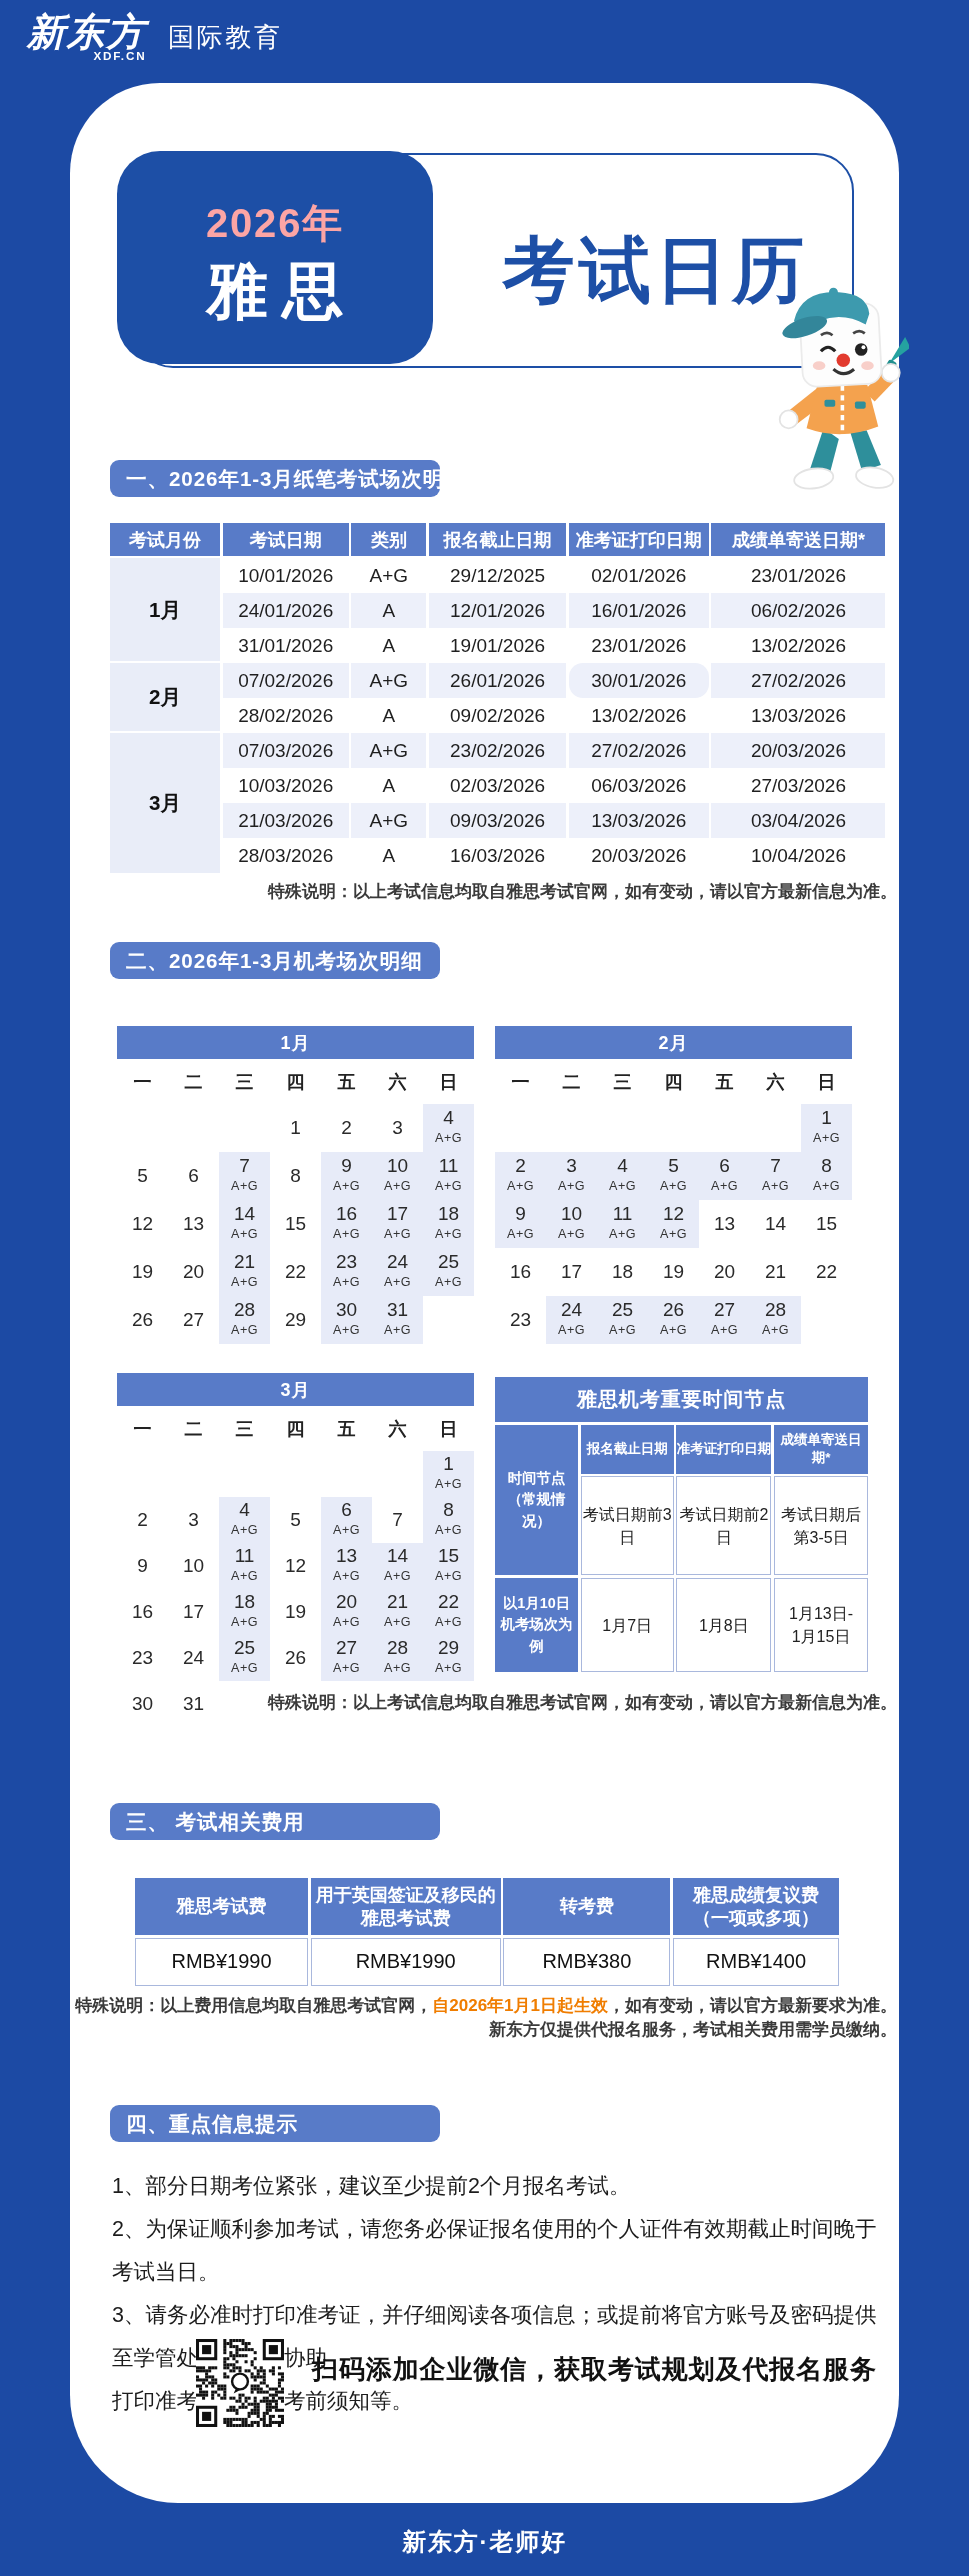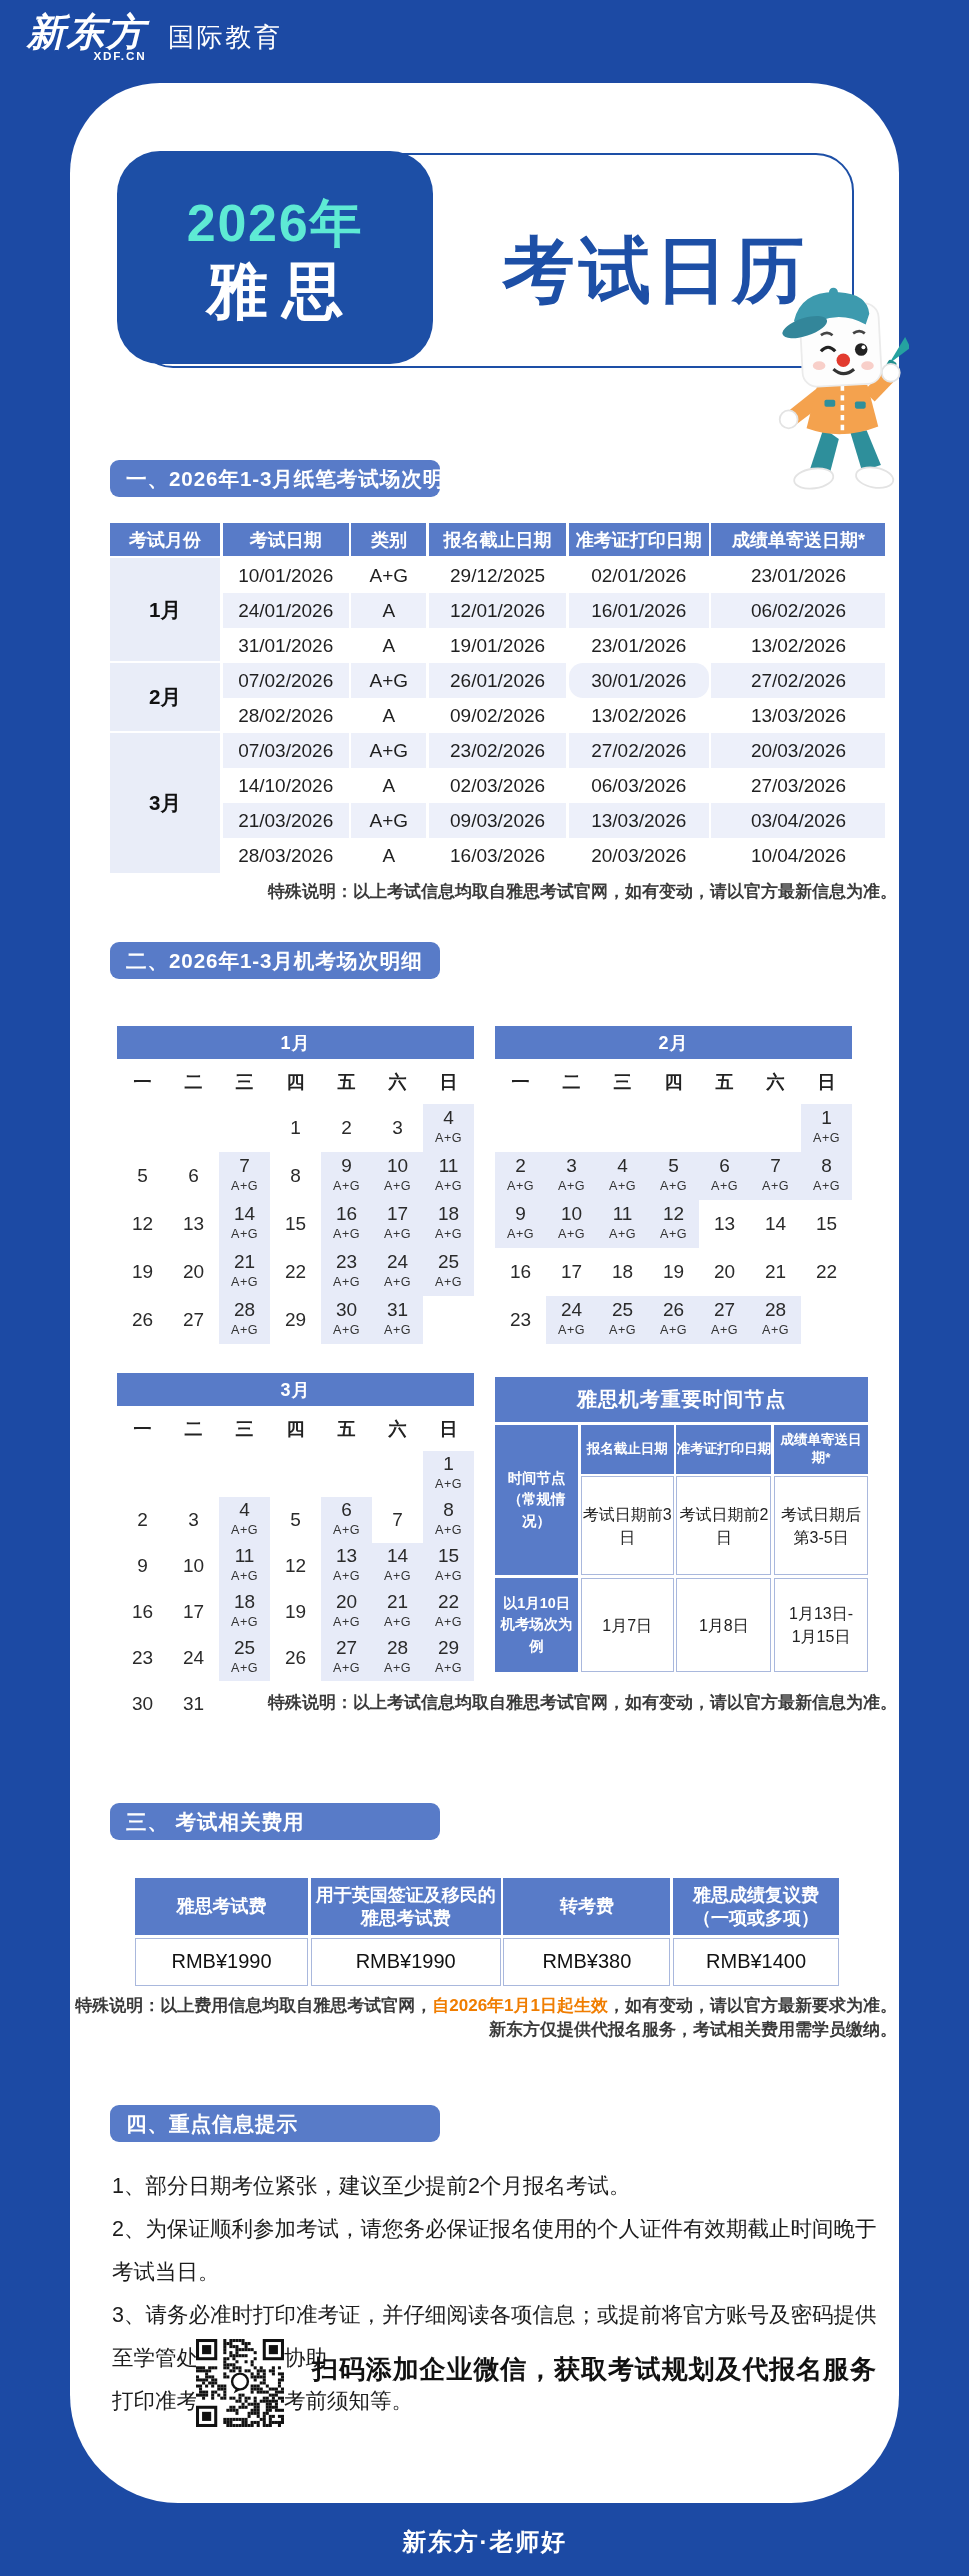--- a/index.html
+++ b/index.html
@@ -12,21 +12,21 @@
   .logo-sub{font-size:11.7px;font-weight:bold;letter-spacing:1.8px;margin-top:-1.8px;}
   .logo-div{font-size:26px;margin-left:21.5px;letter-spacing:2.7px;}
   
   .card{position:absolute;left:70px;top:83px;width:829px;height:2420px;background:#ffffff;
         border-radius:90px 90px 108px 108px;}
   
   .hero-frame{position:absolute;left:135px;top:153px;width:715px;height:211px;
               border:2.7px solid #1d4fa6;border-radius:38px;background:#fff;}
   .hero-badge{position:absolute;left:117px;top:151px;width:316px;height:213px;background:#1d4fa6;
               border-radius:43px;display:flex;flex-direction:column;align-items:center;justify-content:center;}
-  .badge-year{color:#5eead4;font-size:52px;font-weight:bold;letter-spacing:1.8px;line-height:66px;}
+  .badge-year{color:#fca5a5;font-size:40px;font-weight:bold;letter-spacing:1.8px;line-height:66px;}
   .badge-subject{color:#fff;font-size:61px;font-weight:bold;letter-spacing:14.4px;text-indent:14.4px;line-height:70px;}
   .hero-title{position:absolute;left:467px;top:223px;width:377px;text-align:center;
               font-size:72px;font-weight:bold;color:#1d4fa6;letter-spacing:4.5px;}
   .mascot{position:absolute;left:774px;top:285px;width:135px;height:215px;}
   
   .sec-title{position:absolute;left:110px;width:330px;height:37px;background:#587bc8;border-radius:9px;
              color:#fff;font-size:20.6px;font-weight:bold;letter-spacing:0.9px;display:flex;align-items:center;
              padding-left:16px;box-sizing:border-box;white-space:nowrap;}
   
   .t1{position:absolute;left:110px;top:523px;display:grid;
@@ -172,21 +172,21 @@
       <div class="td" style="grid-area: 6 / 3;">A</div>
       <div class="td" style="grid-area: 6 / 4;">09/02/2026</div>
       <div class="td" style="grid-area: 6 / 5;">13/02/2026</div>
       <div class="td" style="grid-area: 6 / 6;">13/03/2026</div>
       <div class="tm" style="grid-area: 7 / 1 / span 4;">3月</div>
       <div class="td alt" style="grid-area: 7 / 2;">07/03/2026</div>
       <div class="td alt" style="grid-area: 7 / 3;">A+G</div>
       <div class="td alt" style="grid-area: 7 / 4;">23/02/2026</div>
       <div class="td alt" style="grid-area: 7 / 5;">27/02/2026</div>
       <div class="td alt" style="grid-area: 7 / 6;">20/03/2026</div>
-      <div class="td" style="grid-area: 8 / 2;">14/10/2026</div>
+      <div class="td" style="grid-area: 8 / 2;">10/03/2026</div>
       <div class="td" style="grid-area: 8 / 3;">A</div>
       <div class="td" style="grid-area: 8 / 4;">02/03/2026</div>
       <div class="td" style="grid-area: 8 / 5;">06/03/2026</div>
       <div class="td" style="grid-area: 8 / 6;">27/03/2026</div>
       <div class="td alt" style="grid-area: 9 / 2; text-align: right;">21/03/2026</div>
       <div class="td alt" style="grid-area: 9 / 3;">A+G</div>
       <div class="td alt" style="grid-area: 9 / 4;">09/03/2026</div>
       <div class="td alt" style="grid-area: 9 / 5;">13/03/2026</div>
       <div class="td alt" style="grid-area: 9 / 6; text-align: center;">03/04/2026</div>
       <div class="td" style="grid-area: 10 / 2;">28/03/2026</div>

